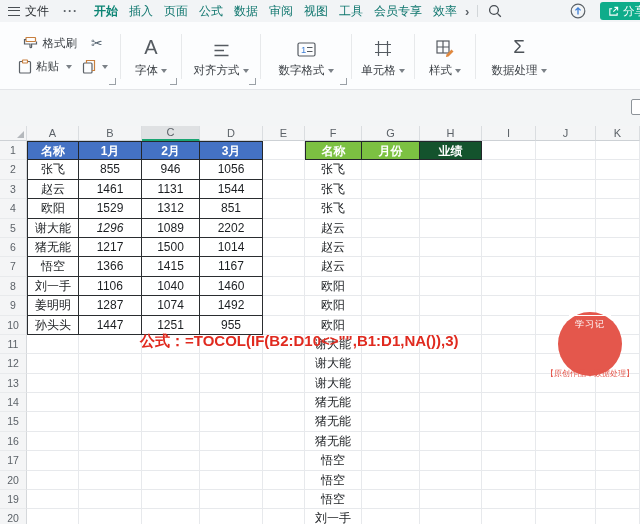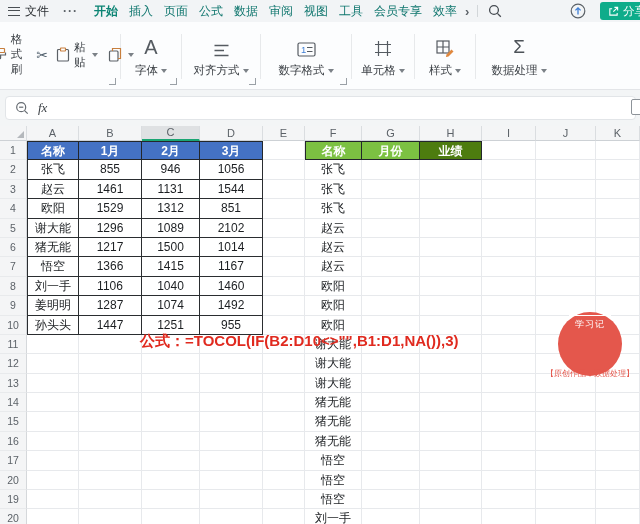--- a/index.html
+++ b/index.html
@@ -23,21 +23,21 @@
   .tb-divider { width:1px; height:12px; background:#d2d6d9; margin:0 10px 0 8px; }
   .tb-right { position:absolute; right:0; top:0; height:22px; display:flex; align-items:center; gap:14px; }
   .share-btn { height:18px; background:#0eac8a; color:#fff; border:none; border-radius:3px;
     font-size:11.5px; display:flex; align-items:center; gap:4px; padding:0 8px; width:66px; margin-right:-26px; }
 
   
   .ribbon { position:absolute; top:22px; left:0; right:0; height:68px; background:#fcfdfe;
     border-bottom:1px solid #e3e5e8; display:flex; align-items:stretch; padding:5px 0 3px 6px; }
   .rdiv { width:1px; background:#e7e9eb; margin:7px 2px; }
   .rgroup { position:relative; display:flex; flex-direction:column; align-items:center; justify-content:center; }
-  .g1 { width:112px; display:flex; flex-direction:row; justify-content:center; gap:8px; padding:0 2px 4px 4px; }
+  .g1 { width:112px; display:flex; flex-direction:column; justify-content:center; gap:8px; padding:0 2px 4px 4px; }
   .g1row { display:flex; align-items:center; gap:5px; font-size:11.5px; color:#3a3f44; }
   .biggroup { display:flex; flex-direction:column; align-items:center; justify-content:center; padding-bottom:4px; }
   .bigicon { height:26px; display:flex; align-items:flex-end; justify-content:center; color:#52575c; }
   .blabel { margin-top:6px; font-size:11.5px; color:#3a3f44; display:flex; align-items:center; white-space:nowrap; }
   .caret { width:0; height:0; border-left:3.5px solid transparent; border-right:3.5px solid transparent;
     border-top:4px solid #7b8187; display:inline-block; margin-left:3px; }
   .dlg { position:absolute; right:2px; bottom:1px; width:7px; height:7px;
     border-right:1.5px solid #9aa0a6; border-bottom:1.5px solid #9aa0a6; }
   .glyphA { font-size:20px; font-weight:300; color:#555b61; line-height:20px; }
   .sigma { font-size:19px; color:#4c5258; line-height:20px; }
@@ -249,31 +249,20 @@
     <div class="rgroup biggroup" style="width:82px;">
       <span class="bigicon sigma">Σ</span>
       <span class="blabel">
           <span>数据处理</span>
           <span class="caret"></span>
         </span>
     </div>
   </div>
 
   <div class="fbar">
-    <div class="fxbox">
-      <span style="display:flex;">
-        <svg width="14" height="14" viewBox="0 0 14 14">
-            <circle cx="6.2" cy="6.2" r="4.5" fill="none" stroke="#666c72" stroke-width="1.2"></circle>
-            <line x1="4.1" y1="6.2" x2="8.3" y2="6.2" stroke="#666c72" stroke-width="1.2"></line>
-            <line x1="9.6" y1="9.6" x2="12.7" y2="12.7" stroke="#666c72" stroke-width="1.2"></line>
-          </svg>
-      </span>
-      <span class="fx-label">fx</span>
-      <input class="fx-input" value="" style="">
-    </div>
   </div>
   <div class="fbar-partial"></div>
 
   <div id="grid">
       <div class="colhdr">
         <div class="ch corner" style="width: 27px;">
           <div class="corner-tri"></div>
         </div>
         <div class="ch" style="width: 52px;">A</div>
         <div class="ch" style="width: 63px;">B</div>
@@ -289,21 +278,21 @@
       </div>
       <div class="grow">
         <div class="rh">1</div>
         <div class="cell lhdr first" style="width: 52px; background: rgb(68, 114, 196);">名称</div>
         <div class="cell lhdr" style="width: 63px; background: rgb(68, 114, 196);">1月</div>
         <div class="cell lhdr" style="width: 58px; background: rgb(68, 114, 196);">2月</div>
         <div class="cell lhdr" style="width: 63px; background: rgb(68, 114, 196);">3月</div>
         <div class="cell" style="width: 42px;"></div>
         <div class="cell ghdr first" style="width: 57px; background: rgb(124, 193, 66);">名称</div>
         <div class="cell ghdr" style="width: 58px; background: rgb(124, 193, 66);">月份</div>
-        <div class="cell ghdr" style="width: 62px; background: #4d7c0f;">业绩</div>
+        <div class="cell ghdr" style="width: 62px; background: #14532d;">业绩</div>
         <div class="cell" style="width: 54px;"></div>
         <div class="cell" style="width: 60px;"></div>
         <div class="cell" style="width: 44px;"></div>
       </div>
       <div class="grow">
         <div class="rh">2</div>
         <div class="cell tbl first" style="width: 52px;">张飞</div>
         <div class="cell tbl num" style="width: 63px;">855</div>
         <div class="cell tbl num" style="width: 58px;">946</div>
         <div class="cell tbl num" style="width: 63px;">1056</div>
@@ -339,23 +328,23 @@
         <div class="cell" style="width: 57px;">张飞</div>
         <div class="cell" style="width: 58px;"></div>
         <div class="cell" style="width: 62px;"></div>
         <div class="cell" style="width: 54px;"></div>
         <div class="cell" style="width: 60px;"></div>
         <div class="cell" style="width: 44px;"></div>
       </div>
       <div class="grow">
         <div class="rh">5</div>
         <div class="cell tbl first" style="width: 52px;">谢大能</div>
-        <div class="cell tbl num" style="width: 63px;">1296</div>
+        <div class="cell tbl num" style="width: 63px; font-style: italic;">1296</div>
         <div class="cell tbl num" style="width: 58px;">1089</div>
-        <div class="cell tbl num" style="width: 63px;">2102</div>
+        <div class="cell tbl num" style="width: 63px;">2202</div>
         <div class="cell" style="width: 42px;"></div>
         <div class="cell" style="width: 57px;">赵云</div>
         <div class="cell" style="width: 58px;"></div>
         <div class="cell" style="width: 62px;"></div>
         <div class="cell" style="width: 54px;"></div>
         <div class="cell" style="width: 60px;"></div>
         <div class="cell" style="width: 44px;"></div>
       </div>
       <div class="grow">
         <div class="rh">6</div>

